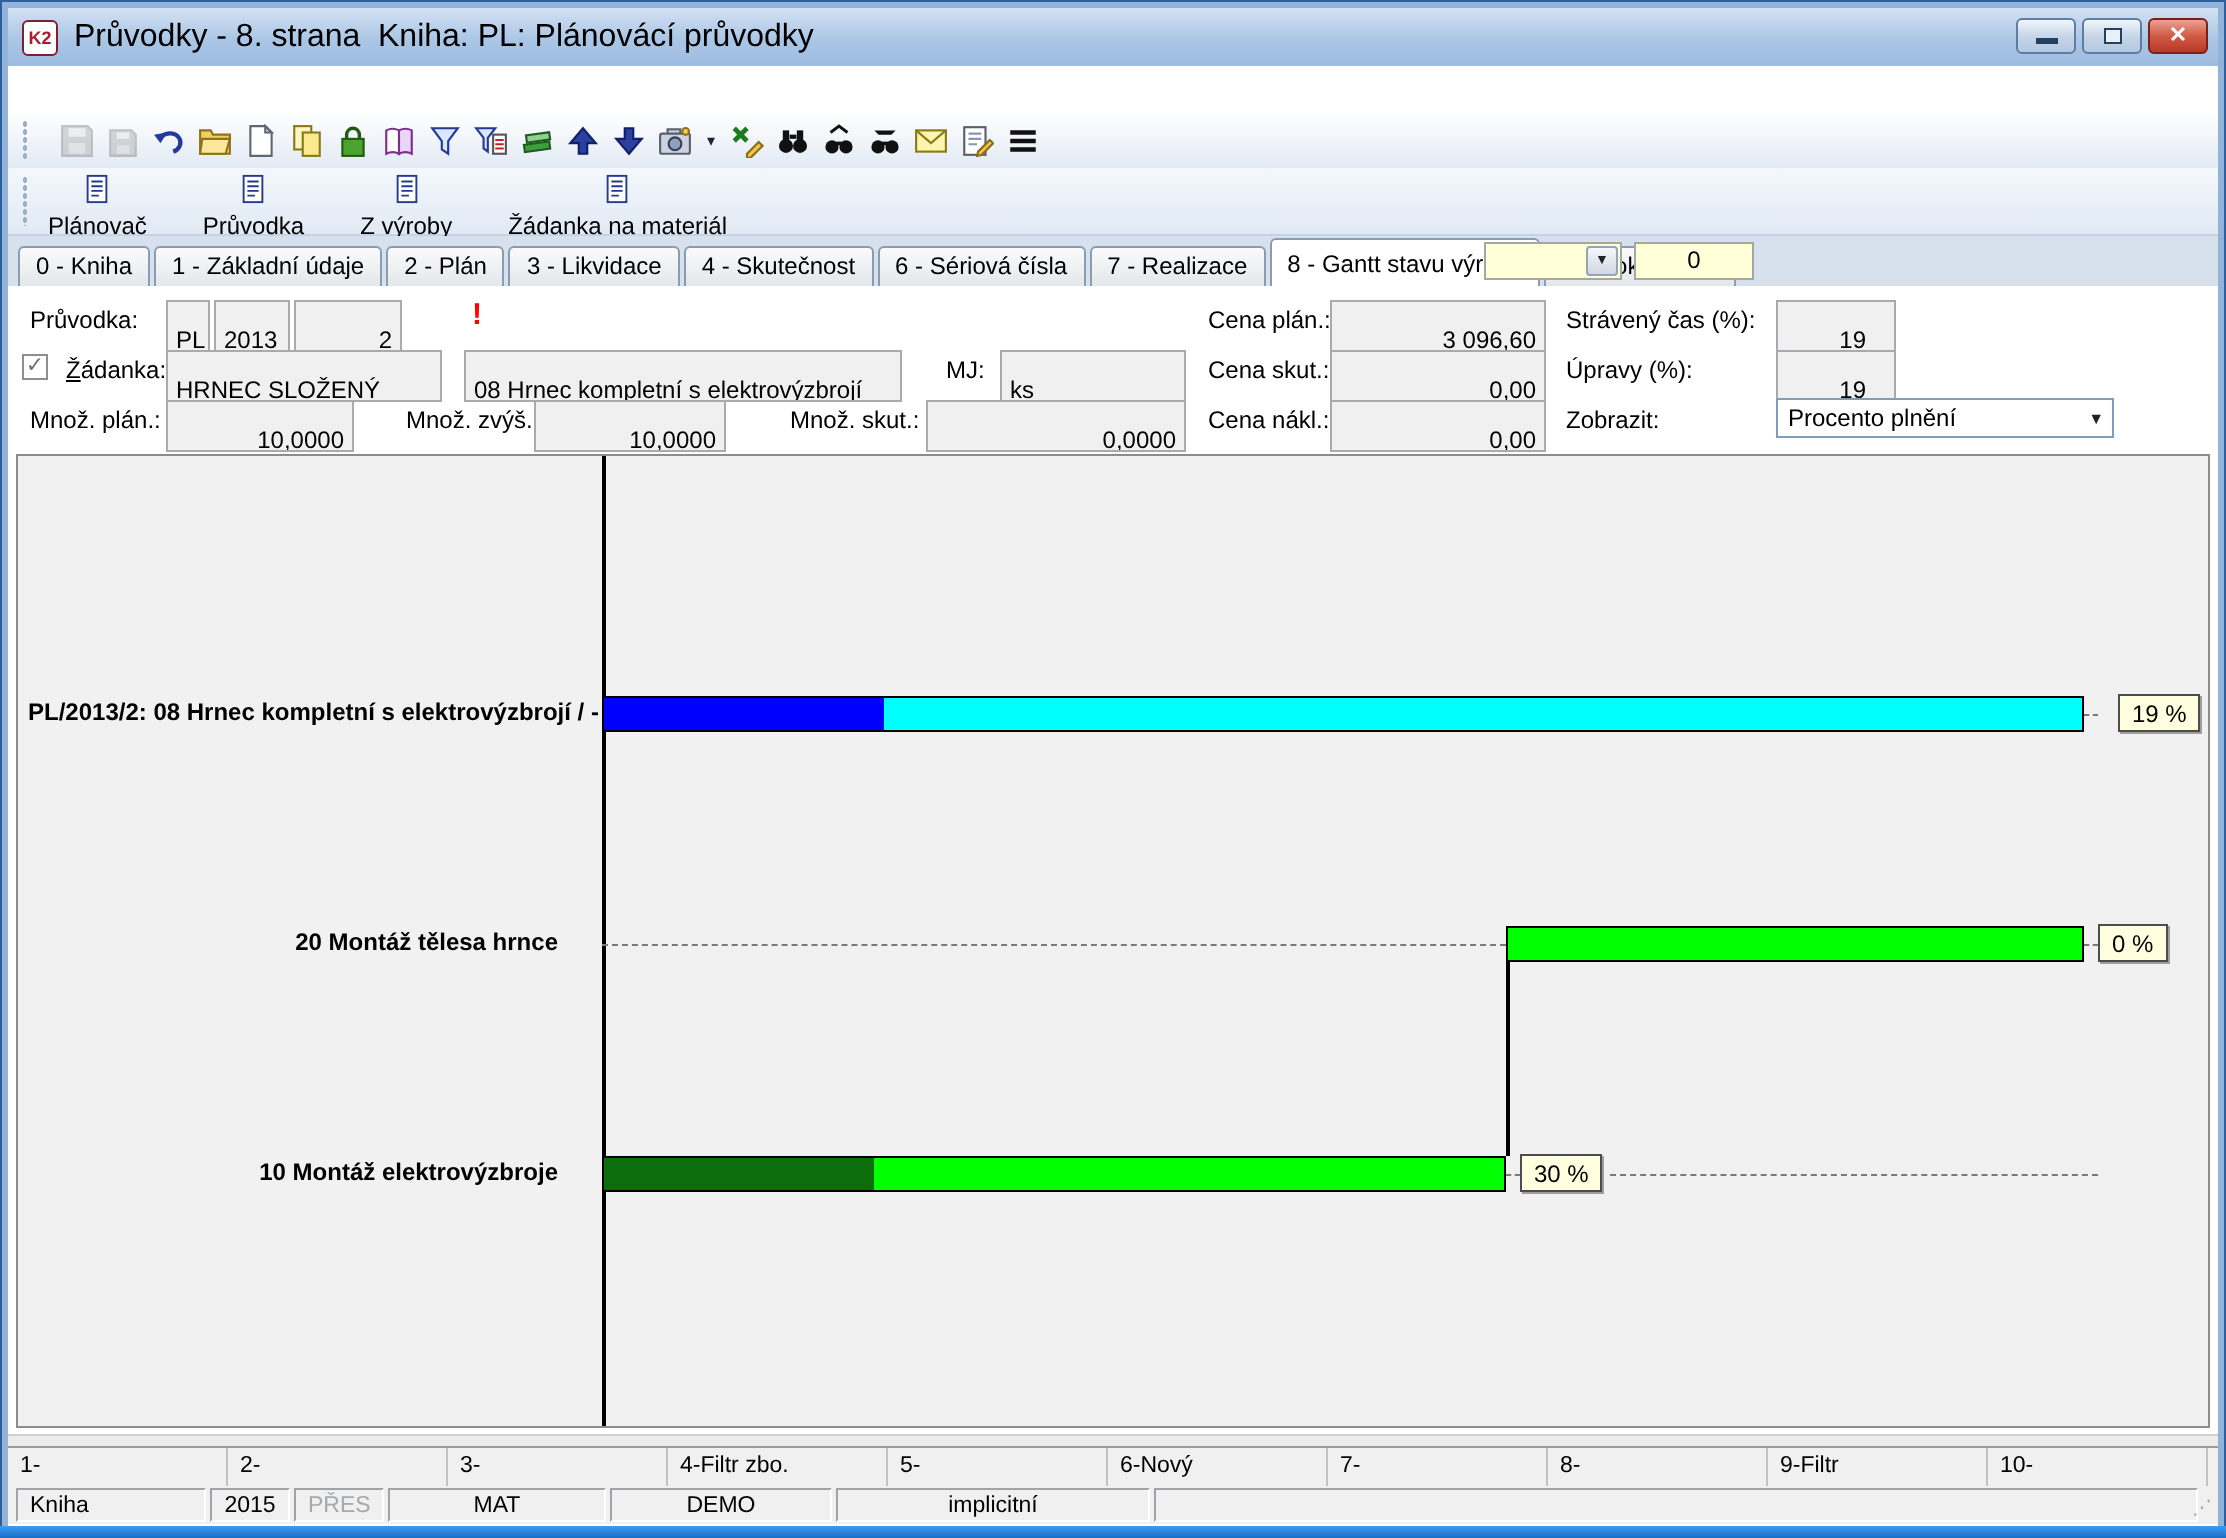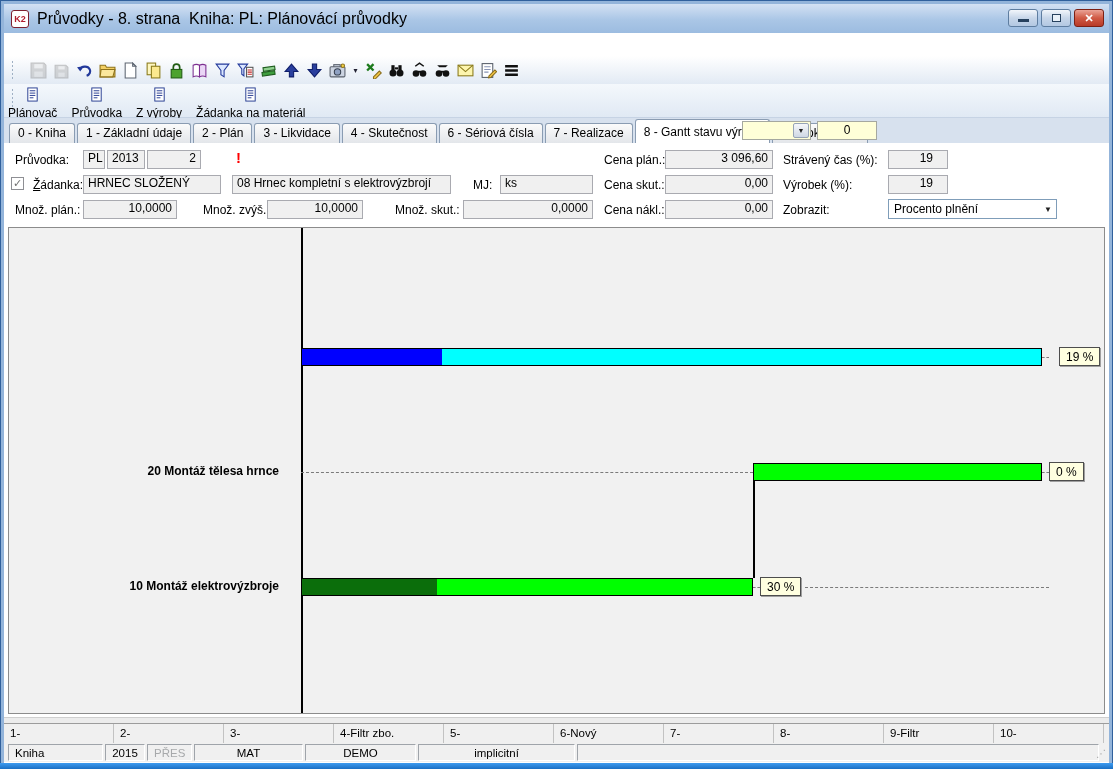--- a/index.html
+++ b/index.html
@@ -35,21 +35,21 @@
   #menubar { top:33px; height:23px; display:flex; align-items:center; padding-left:22px; }
   .grip { position:absolute; left:7px; top:4px; bottom:4px; width:3px;
     background-image: radial-gradient(#9fb0c4 1px, transparent 1px); background-size:3px 4px; }
   .menu-item { padding:3px 8px; white-space:nowrap; }
   .menu-item.disabled { color:#9aa0a6; }
   #toolbar { top:56px; height:28px; display:flex; align-items:center; gap:2px; padding-left:24px; }
   .tbtn { width:21px; height:21px; display:flex; align-items:center; justify-content:center; }
   .tbtn svg { width:17px; height:17px; }
   .tbtn.disabled { opacity:.4; filter:grayscale(1); }
   .tbtn.caret { width:11px; font-size:8px; color:#223; }
-  #quickbar { top:84px; height:34px; display:flex; align-items:flex-start; gap:14px; padding-left:4px;
+  #quickbar { top:84px; height:34px; display:flex; align-items:flex-start; gap:28px; padding-left:20px;
     border-bottom:1px solid #c6d3e4; background:linear-gradient(#f4f8fc,#e0e9f4); }
   .qbtn { display:flex; flex-direction:column; align-items:center; padding-top:2px; }
   .qbtn svg { width:15px; height:15px; }
   .qbtn span { margin-top:1px; white-space:nowrap; }
   
   #tabbar { position:absolute; left:4px; right:4px; top:118px; height:25px; background:#d7e1ee; }
   #tabs { position:absolute; left:5px; bottom:0; display:flex; align-items:flex-end; }
   .tab { border:1px solid #8a9cb2; border-bottom:none; border-radius:3px 3px 0 0;
     background:linear-gradient(#fbfbfb,#e3e6ea); padding:2px 8px 2px 8px; margin-right:2px;
     height:20px; white-space:nowrap; }
@@ -57,21 +57,21 @@
   .yfield { position:absolute; top:3px; height:19px; background:#ffffd8; border:1px solid #a5a8a0; }
   #tab-combo { left:738px; width:69px; }
   #tab-combo .ddbtn { position:absolute; right:1px; top:1px; bottom:1px; width:16px;
     background:linear-gradient(#f5f7fa,#cfd8e4); border:1px solid #96a4b6; border-radius:2px;
     font-size:7px; text-align:center; line-height:14px; color:#222; }
   #tab-count { left:813px; width:60px; text-align:center; line-height:16px; }
   
   #content-bg { position:absolute; left:4px; right:4px; top:143px; height:581px; background:#fff; }
   .lbl { position:absolute; white-space:nowrap; }
   .fld { position:absolute; height:19px; background:#f0f0f0; border:1px solid #a9aab0;
-    padding:0 4px; white-space:nowrap; overflow:hidden; }
+    padding:12px 4px; white-space:nowrap; overflow:hidden; }
   .fld.num { text-align:right; }
   .warn { position:absolute; color:#f00; font-weight:bold; font-size:15px; }
   .cb { position:absolute; width:13px; height:13px; background:#fff; border:1px solid #8e8f94;
     color:#707070; font-size:11px; line-height:11px; text-align:center; }
   .cb::after { content:"✓"; }
   .ul-first { display:inline-block; }
   .ul-first::first-letter { text-decoration:underline; }
   .dd { position:absolute; height:20px; background:#fff; border:1px solid #7f9db9; padding:2px 18px 2px 5px; }
   .dd .arrow { position:absolute; right:4px; top:5px; font-size:8px; color:#222; }
   
@@ -325,39 +325,40 @@
   <div class="fld num" style="left:888px;top:150px;width:60px;padding-right:14px">19</div>
 
   <div class="cb" style="left:11px;top:177px"></div>
   <div class="lbl" style="left:33px;top:178px"><span class="ul-first">Žádanka:</span></div>
   <div class="fld" style="left:83px;top:175px;width:138px">HRNEC SLOŽENÝ</div>
   <div class="fld" style="left:232px;top:175px;width:219px">08 Hrnec kompletní s elektrovýzbrojí</div>
   <div class="lbl" style="left:473px;top:178px">MJ:</div>
   <div class="fld" style="left:500px;top:175px;width:93px">ks</div>
   <div class="lbl" style="left:604px;top:178px">Cena skut.:</div>
   <div class="fld num" style="left:665px;top:175px;width:108px">0,00</div>
-  <div class="lbl" style="left:783px;top:178px">Výrobek (%):</div>
+  <div class="lbl" style="left:783px;top:178px">Úpravy (%):</div>
   <div class="fld num" style="left:888px;top:175px;width:60px;padding-right:14px">19</div>
 
   <div class="lbl" style="left:15px;top:203px">Množ. plán.:</div>
   <div class="fld num" style="left:83px;top:200px;width:94px">10,0000</div>
   <div class="lbl" style="left:203px;top:203px">Množ. zvýš.:</div>
   <div class="fld num" style="left:267px;top:200px;width:96px">10,0000</div>
   <div class="lbl" style="left:395px;top:203px">Množ. skut.:</div>
   <div class="fld num" style="left:463px;top:200px;width:130px">0,0000</div>
   <div class="lbl" style="left:604px;top:203px">Cena nákl.:</div>
   <div class="fld num" style="left:665px;top:200px;width:108px">0,00</div>
   <div class="lbl" style="left:783px;top:203px">Zobrazit:</div>
   <div class="dd" style="left:888px;top:199px;width:169px">
     <span>Procento plnění</span>
     <span class="arrow">▼</span>
   </div>
 
   <div id="gantt">
     <div class="axis" style="left:292px;top:0;bottom:0"></div>
+  <div class="glabel" style="top: 121px;">PL/2013/2: 08 Hrnec kompletní s elektrovýzbrojí / -</div>
       <div class="gbar" style="left: 292px; top: 120px; width: 741px;">
         <div class="gseg" style="width: 140.41px; background: rgb(0, 0, 255);"></div>
         <div class="gseg" style="flex: 1 1 0%; background: rgb(0, 255, 255);"></div>
       </div>
       <div class="gdash" style="left: 1033px; width: 7px; top: 129px;"></div>
       <div class="pct" style="left: 1040px; top: 119px; margin-left: 10px;">19 %</div>
       <div class="glabel" style="top: 236px;">20 Montáž tělesa hrnce</div>
       <div class="gdash" style="left: 292px; width: 452.01px; top: 244px;"></div>
       <div class="gbar" style="left: 744.01px; top: 235px; width: 288.99px;">
         <div class="gseg" style="flex: 1 1 0%; background: rgb(0, 255, 0);"></div>

